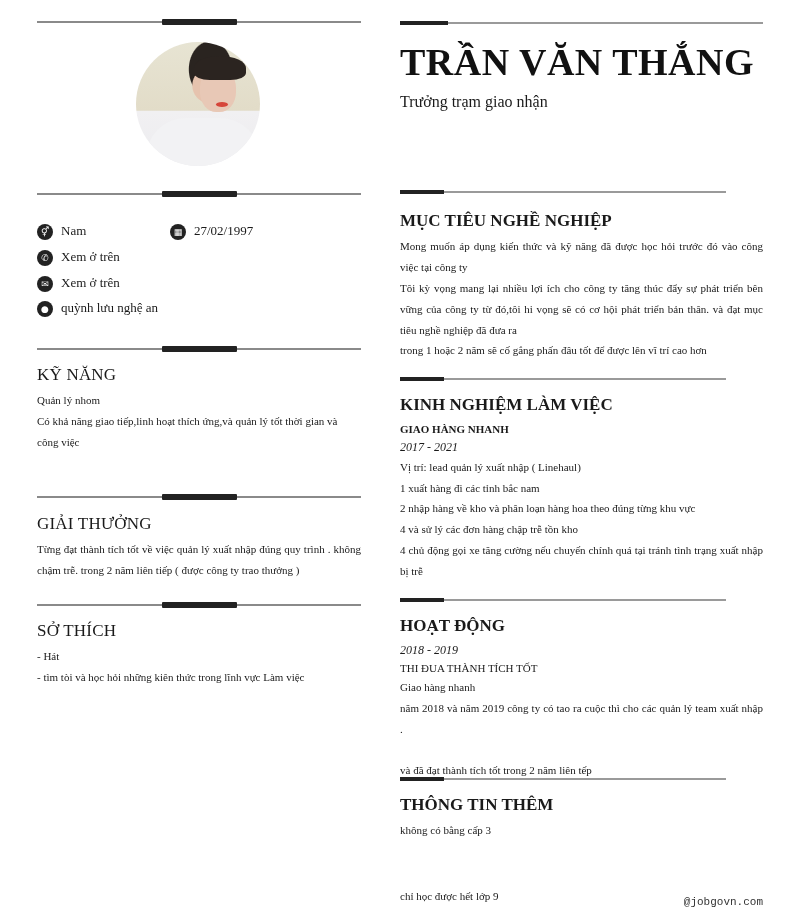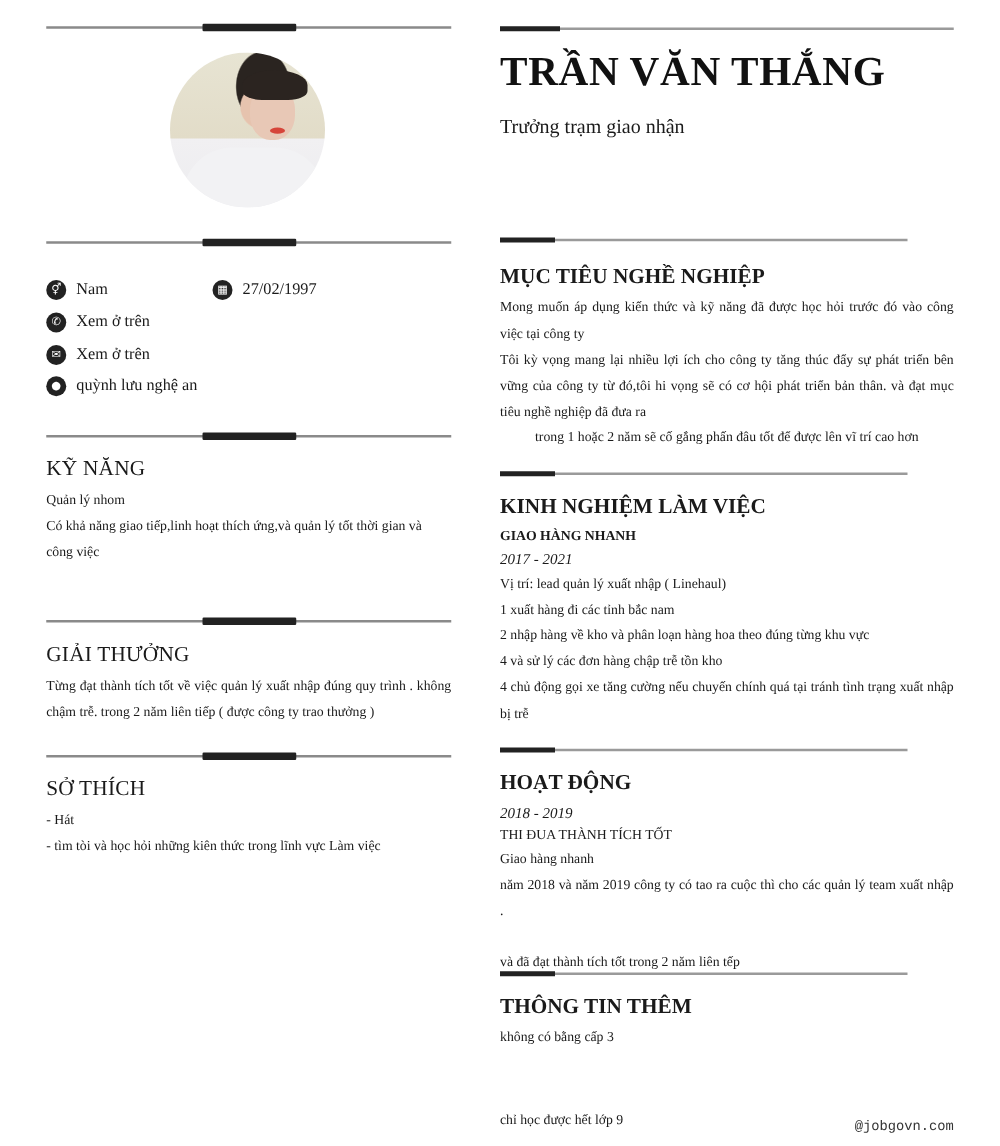--- a/index.html
+++ b/index.html
@@ -26,21 +26,21 @@
   .avatar .lips { position: absolute; left: 80px; top: 60px; width: 12px; height: 5px; background: #d6453a; border-radius: 50%; }
 
   .icon { position: absolute; width: 16px; height: 16px; border-radius: 50%; background: #222; color: #fff;
           font-size: 9px; line-height: 16px; text-align: center; font-family: "DejaVu Sans", sans-serif; }
   .info { position: absolute; font-size: 13px; }
 
   .h-left { position: absolute; font-size: 17px; font-weight: normal; letter-spacing: 0.2px; }
   .p-small { position: absolute; font-size: 11px; line-height: 21px; }
   .justify { text-align: justify; text-align-last: left; }
 
-  .name { position: absolute; left: 400px; top: 40px; font-size: 33px; font-weight: bold; color: #111; letter-spacing: 0.5px; }
+  .name { position: absolute; left: 400px; top: 40px; font-size: 38px; font-weight: bold; color: #111; letter-spacing: 0.5px; }
   .title { position: absolute; left: 400px; top: 93px; font-size: 16px; }
   .h-right { position: absolute; left: 400px; font-size: 17px; font-weight: bold; }
   .rp { position: absolute; left: 400px; width: 363px; font-size: 11px; line-height: 21px; }
   .company { font-weight: bold; font-size: 11px; }
   .period { font-style: italic; font-size: 12px; }
   .footer { position: absolute; right: 37px; top: 896px; font-family: "Liberation Mono", monospace; font-size: 11px; color: #333; }
 </style>
 </head>
 <body>
 
@@ -105,21 +105,21 @@
 <div class="name">TRẦN VĂN THẮNG</div>
 <div class="title">Trưởng trạm giao nhận</div>
 
 <div class="divl" style="left:400px; width:326px; top:190px;">
     <div class="line"></div>
     <div class="bar"></div>
   </div>
 <div class="h-right" style="top:211px;">MỤC TIÊU NGHỀ NGHIỆP</div>
 <div class="rp justify" style="top:236px;">Mong muốn áp dụng kiến thức và kỹ năng đã được học hỏi trước đó vào công việc tại công ty</div>
 <div class="rp justify" style="top:278px;">Tôi kỳ vọng mang lại nhiều lợi ích cho công ty tăng thúc đẩy sự phát triển bên vững của công ty từ đó,tôi hi vọng sẽ có cơ hội phát triển bản thân. và đạt mục tiêu nghề nghiệp đã đưa ra</div>
-<div class="rp" style="top:340px;margin-left:28px;">trong 1 hoặc 2  năm sẽ cố gắng phấn đâu tốt để được lên vĩ trí cao hơn</div>
+<div class="rp" style="top:340px;">trong 1 hoặc 2  năm sẽ cố gắng phấn đâu tốt để được lên vĩ trí cao hơn</div>
 
 <div class="divl" style="left:400px; width:326px; top:377px;">
     <div class="line"></div>
     <div class="bar"></div>
   </div>
 <div class="h-right" style="top:395px;">KINH NGHIỆM LÀM VIỆC</div>
 <div class="rp company" style="top:419px;">GIAO HÀNG NHANH</div>
 <div class="rp period" style="top:437px;">2017 - 2021</div>
 <div class="rp" style="top:457px;">Vị trí: lead quản lý xuất nhập ( Linehaul)</div>
 <div class="rp" style="top:478px;">1 xuất hàng đi các tỉnh bắc nam</div>

